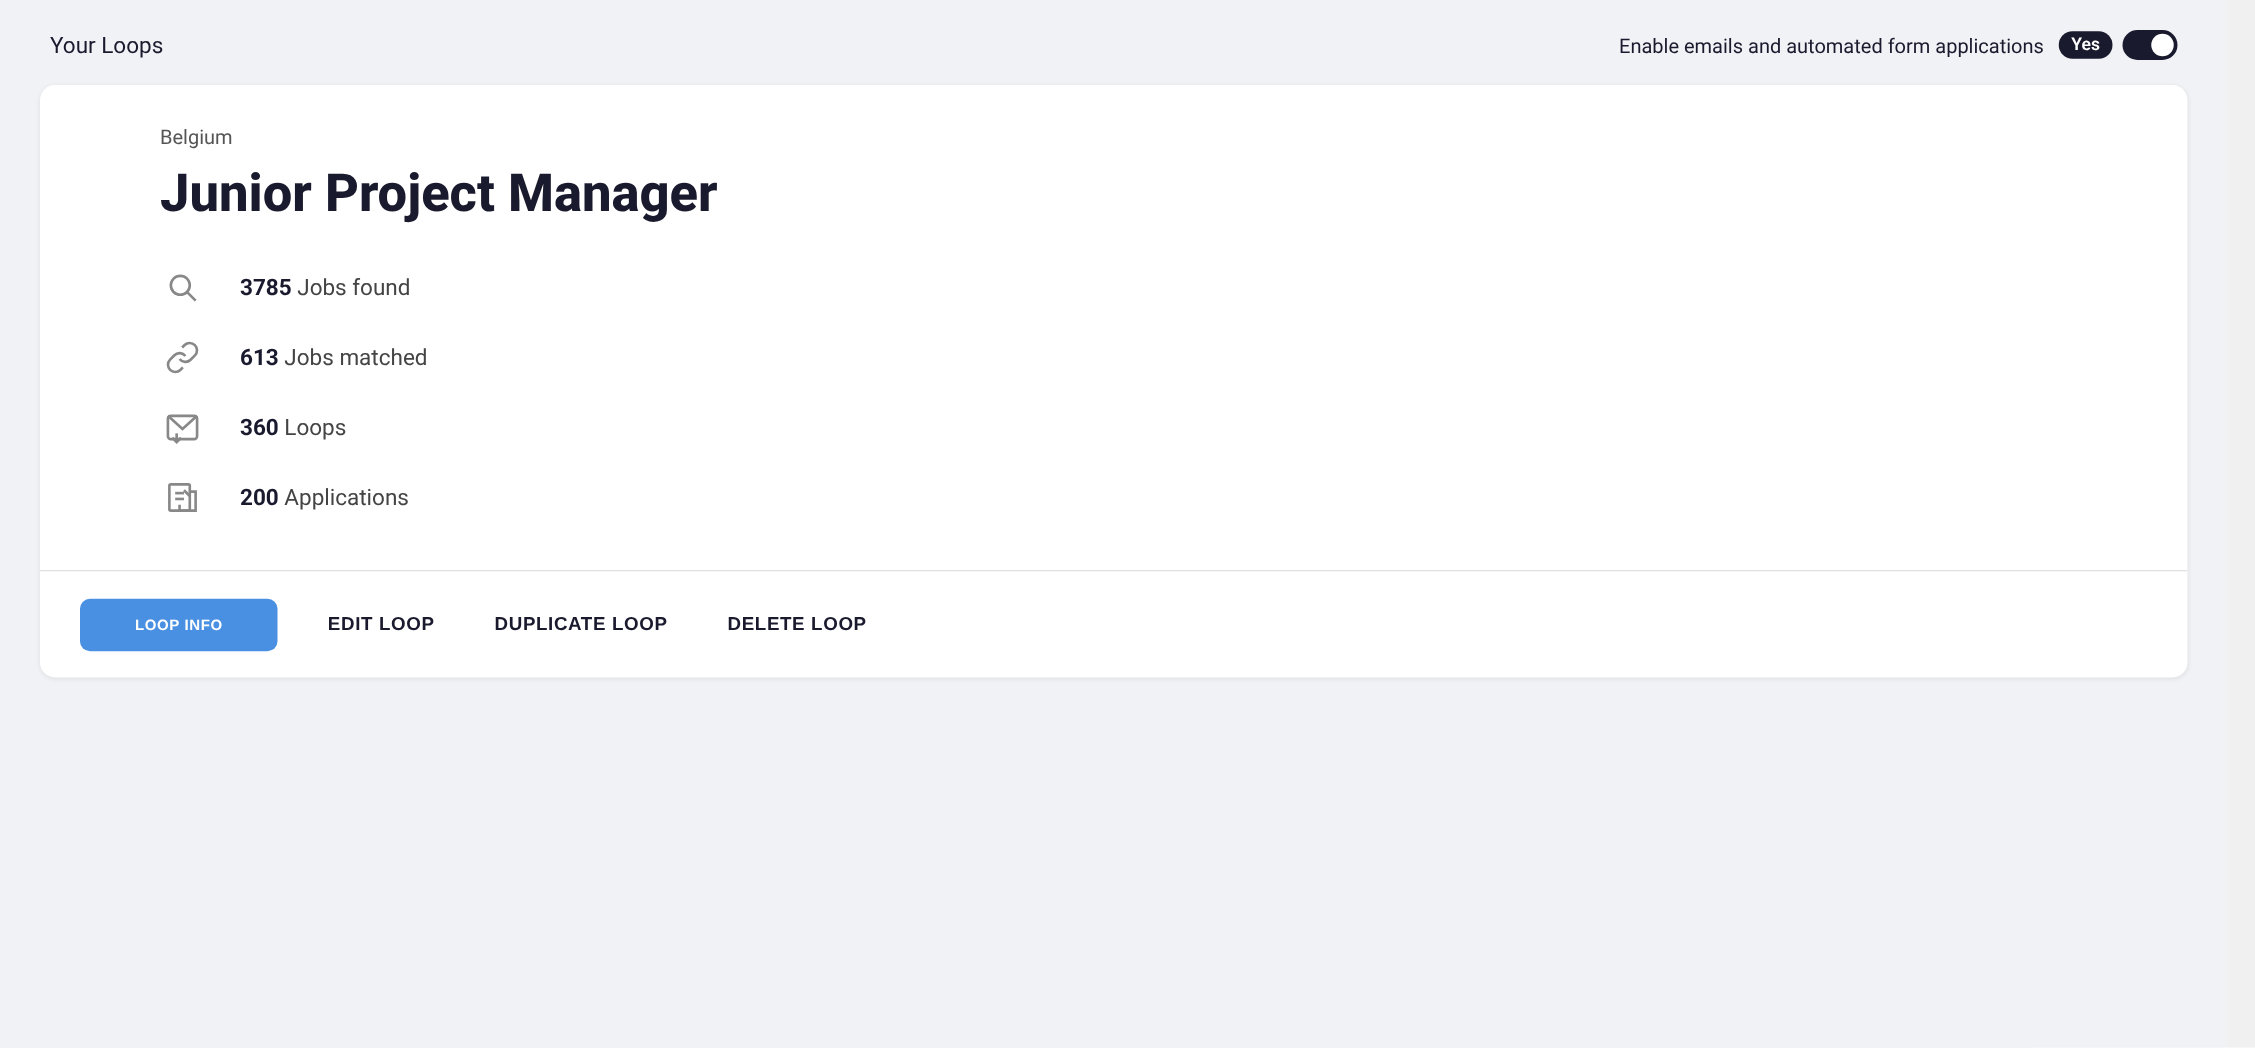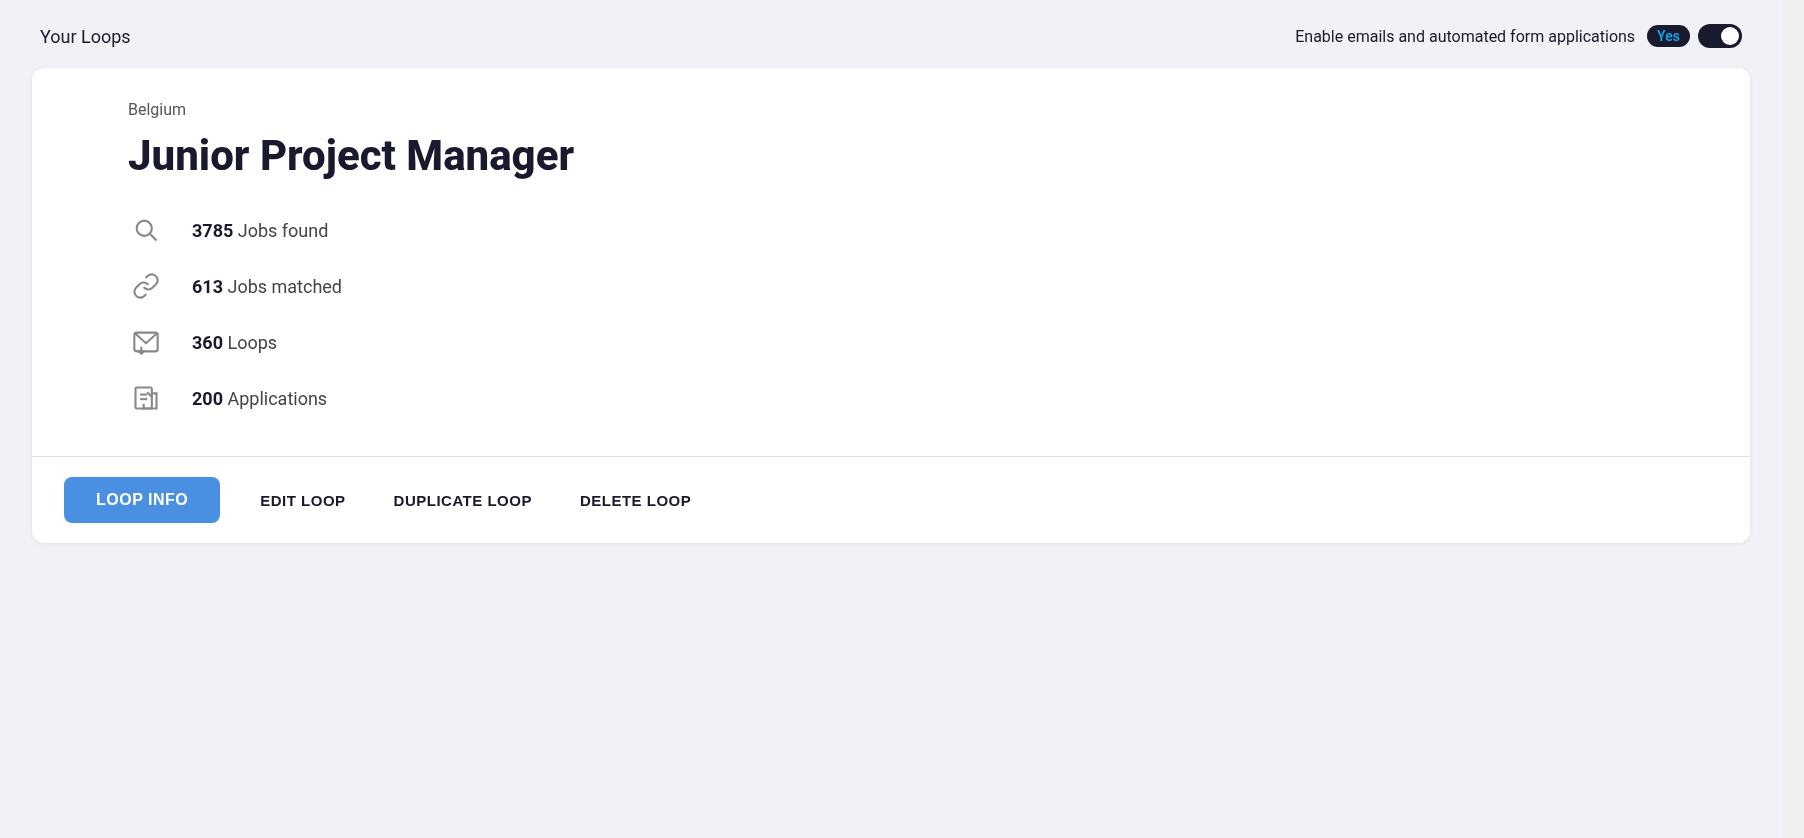--- a/index.html
+++ b/index.html
@@ -46,21 +46,21 @@
     }
 
     .toggle-container {
       display: flex;
       align-items: center;
       gap: 8px;
     }
 
     .toggle-badge {
       background: #1a1a2e;
-      color: #0ea5e9;
+      color: #ffffff;
       border-radius: 12px;
       padding: 3px 10px;
       font-size: 14px;
       font-weight: 600;
     }
 
     .toggle-switch {
       width: 44px;
       height: 24px;
       background: #1a1a2e;
@@ -152,22 +152,22 @@
       display: flex;
       align-items: center;
       gap: 32px;
     }
 
     .btn-loop-info {
       background: #4a90e2;
       color: #ffffff;
       border: none;
       border-radius: 8px;
-      padding: 14px 32px;
-      font-size: 16px;
+      padding: 14px 44px;
+      font-size: 12px;
       font-weight: 700;
       letter-spacing: 0.5px;
       cursor: pointer;
       text-transform: uppercase;
     }
 
     .btn-text {
       background: none;
       border: none;
       color: #1a1a2e;

